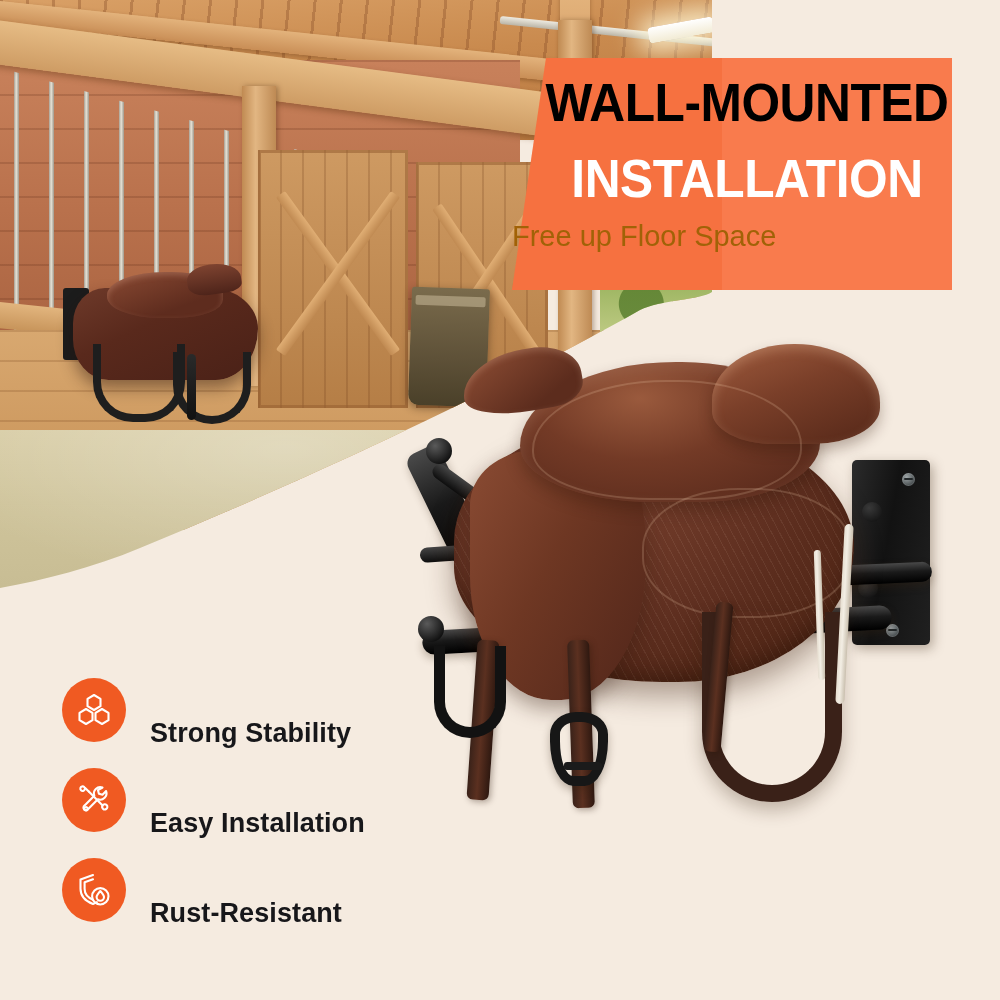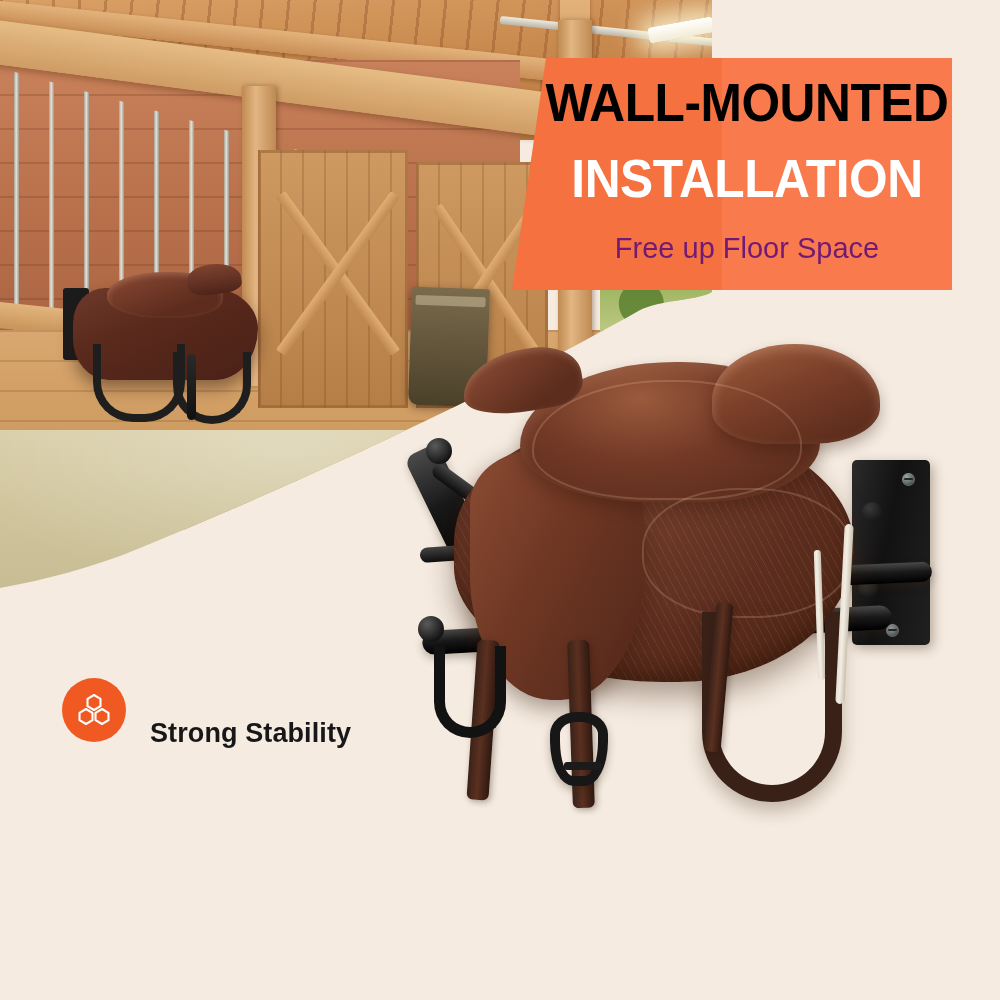--- a/index.html
+++ b/index.html
@@ -190,23 +190,23 @@
   }
   .headline2{
     position:absolute; left:512px; top:150px; width:470px;
     text-align:center;
     font-size:54px; font-weight:700; letter-spacing:-.5px;
     color:#FFFFFF; line-height:1.06;
     transform:scaleX(.92); transform-origin:center;
     white-space:nowrap;
   }
   .subhead{
-    position:absolute; left:512px; top:232px; width:470px;
-    text-align:center;
-    font-size:29px; font-weight:400; color:#701a75;
+    position:absolute; left:512px; top:220px; width:470px;
+    text-align:left;
+    font-size:29px; font-weight:400; color:#a16207;
     white-space:nowrap;
   }
 
   
   .features{ position:absolute; left:62px; top:672px; }
   .feature{ display:flex; align-items:center; height:76px; margin-bottom:14px; }
   .fcircle{
     width:64px; height:64px; border-radius:50%;
     background:#F05A22;
     display:flex; align-items:center; justify-content:center;
@@ -464,17 +464,45 @@
           <g fill="none" stroke="#FFFFFF" stroke-width="2.1" stroke-linejoin="round">
             <polygon points="19,4 25.5,7.8 25.5,15.2 19,19 12.5,15.2 12.5,7.8"></polygon>
             <polygon points="11,18 17.5,21.8 17.5,29.2 11,33 4.5,29.2 4.5,21.8"></polygon>
             <polygon points="27,18 33.5,21.8 33.5,29.2 27,33 20.5,29.2 20.5,21.8"></polygon>
           </g>
         </svg>
       </div>
       <div class="flabel">Strong Stability</div>
     </div>
 
-
+    <div class="feature">
+      <div class="fcircle">
+        <svg width="38" height="38" viewBox="0 0 38 38">
+          <g fill="none" stroke="#FFFFFF" stroke-width="2.1" stroke-linecap="round" stroke-linejoin="round">
+            <path d="M27.5 6.5 a6.4 6.4 0 0 0 -8.2 8.2 L9.6 24.4 a2.6 2.6 0 1 0 3.6 3.6 l9.7 -9.7 a6.4 6.4 0 0 0 8.2 -8.2 l-3.6 3.6 -3.6 -0.9 -0.9 -3.6 z"></path>
+            <path d="M10.4 7.2 l3.4 3.4"></path>
+            <path d="M9.2 6 a2.3 2.3 0 1 0 0.1 0.1"></path>
+            <path d="M13.8 10.6 L27.6 24.4"></path>
+            <path d="M27.6 24.4 a2.6 2.6 0 1 1 3.6 3.6 a2.6 2.6 0 0 1 -3.6 -3.6 z"></path>
+            <path d="M12.1 26.6 a1.7 1.7 0 1 0 0.1 0.1"></path>
+          </g>
+        </svg>
+      </div>
+      <div class="flabel">Easy Installation</div>
+    </div>
+
+    <div class="feature">
+      <div class="fcircle">
+        <svg width="38" height="38" viewBox="0 0 38 38">
+          <g fill="none" stroke="#FFFFFF" stroke-width="2.1" stroke-linecap="round" stroke-linejoin="round">
+            <path d="M18 4 L5.5 8.4 v9.4 c0 7.5 5.4 12.6 12.5 15.2 c1.4 -0.5 2.7 -1.1 3.9 -1.8"></path>
+            <path d="M18 8.3 L9.6 11.2 v6.6 c0 5.3 3.7 9 8.4 10.9"></path>
+            <circle cx="25.3" cy="25.3" r="8.2"></circle>
+            <path d="M25.3 20 c2.3 2.6 3.7 4.2 3.7 6.1 a3.7 3.7 0 0 1 -7.4 0 c0 -1.9 1.4 -3.5 3.7 -6.1 z"></path>
+          </g>
+        </svg>
+      </div>
+      <div class="flabel">Rust-Resistant</div>
+    </div>
 
   </div>
 
 </div>
 
 </body></html>

